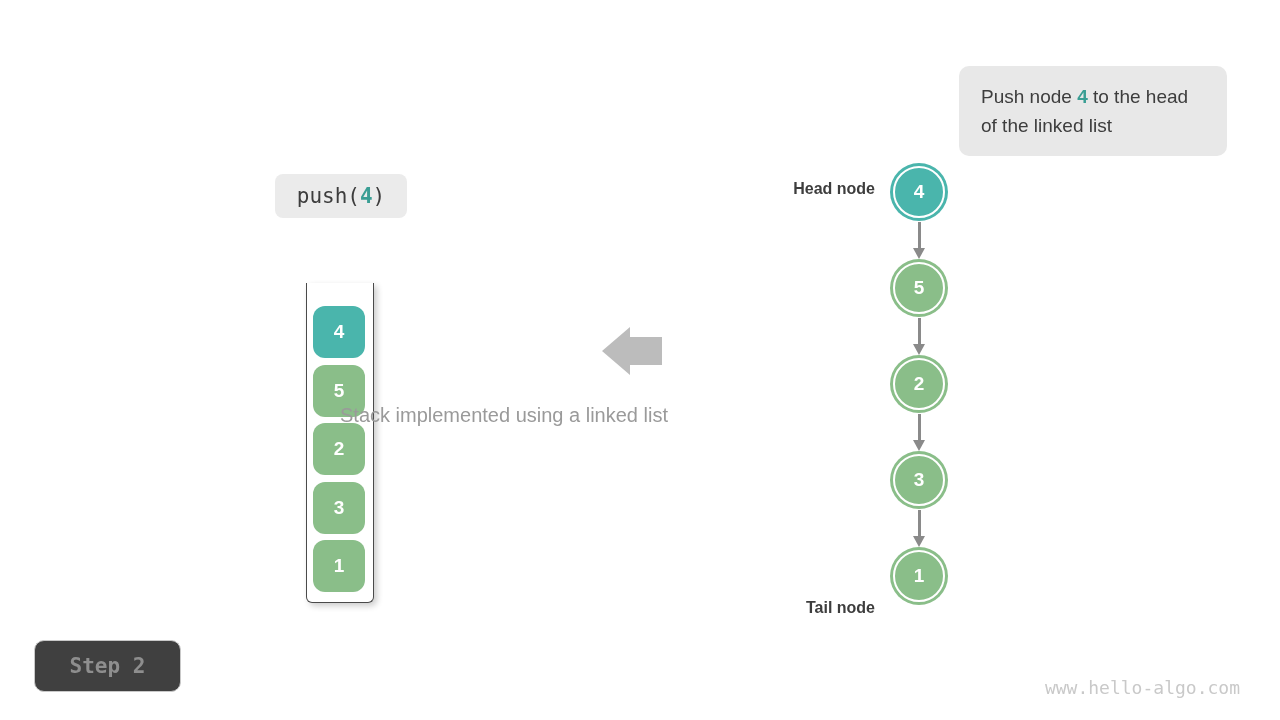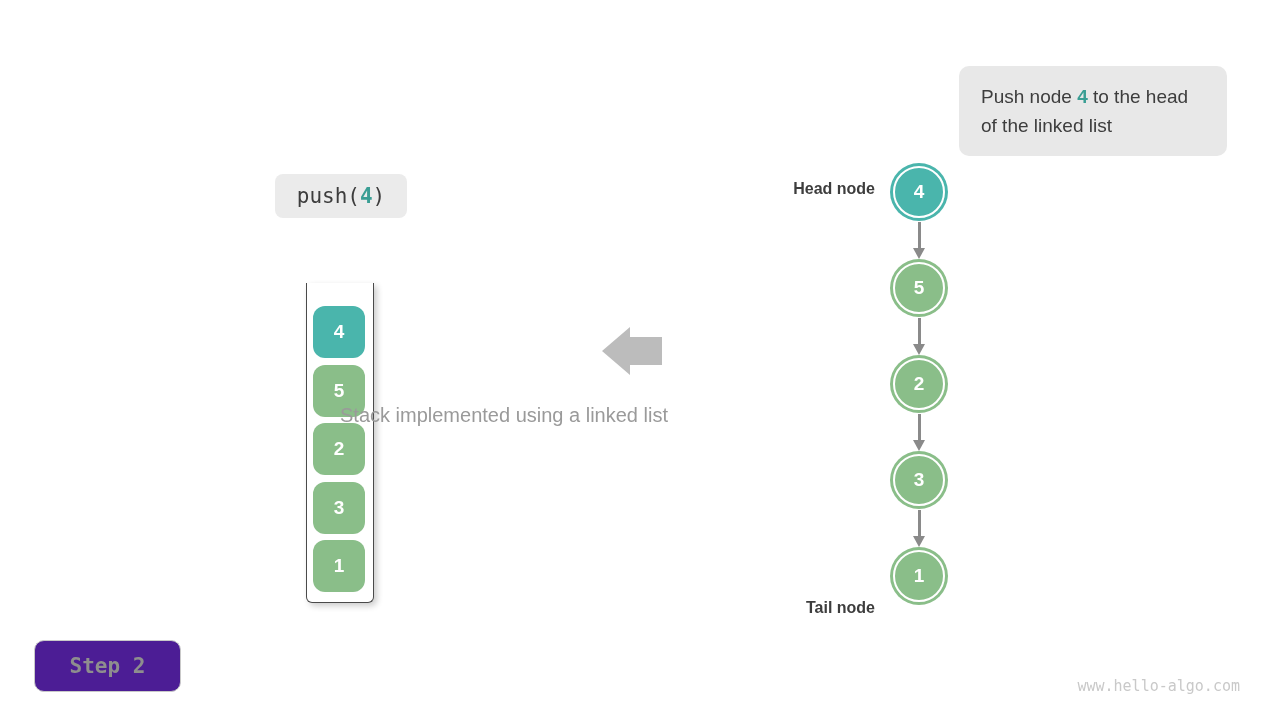--- a/index.html
+++ b/index.html
@@ -81,31 +81,31 @@
     position:absolute;right:405px;
     font-size:16px;font-weight:bold;color:#3d3d3d;white-space:nowrap;
   }
   .head-label{top:180px;}
   .tail-label{top:564px;margin-top:35px;}
 
   
   .step-badge{
     position:absolute;left:34px;top:640px;width:147px;height:52px;
     box-sizing:border-box;
-    background:#4c1d95;border:1px solid #c9c9c9;border-radius:10px;
+    background:#404040;border:1px solid #c9c9c9;border-radius:10px;
     display:flex;align-items:center;justify-content:center;
     font-family:"DejaVu Sans Mono","Liberation Mono",monospace;
     font-weight:bold;font-size:21px;color:#8e8e8e;
   }
 
   
   .watermark{
     position:absolute;right:40px;top:677px;
     font-family:"DejaVu Sans Mono","Liberation Mono",monospace;
-    font-size:15px;color:#c9c9c9;
+    font-size:18px;color:#c9c9c9;
   }
 </style>
 </head>
 <body>
 
 <div class="canvas">
 
   <div class="callout">
     <span>Push node </span><span class="hl">4</span><span> to the head of the linked list</span>
   </div>

